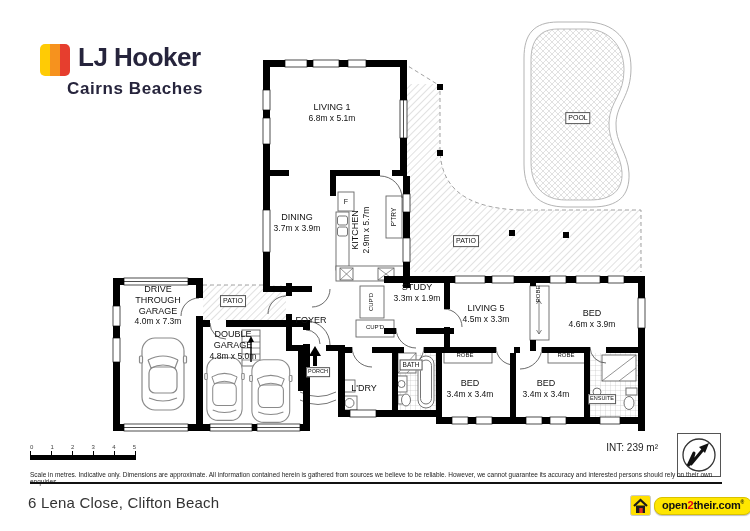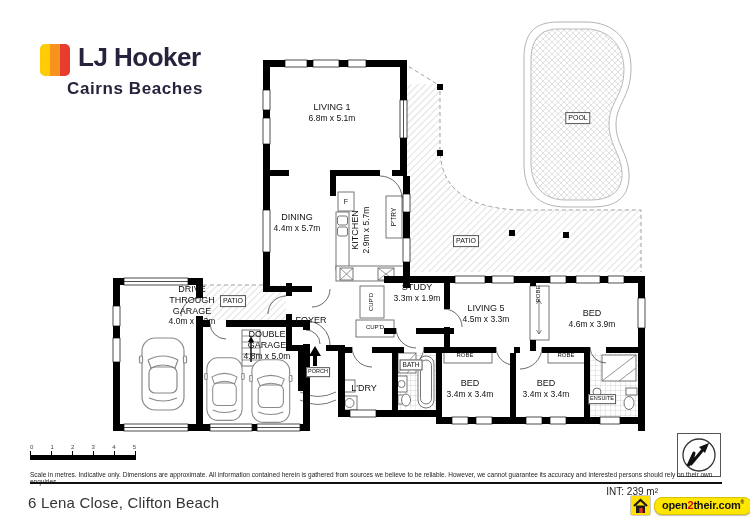--- a/index.html
+++ b/index.html
@@ -18,33 +18,33 @@
   .plan-svg{position:absolute;left:0;top:0;}
   
   .lbl{position:absolute;transform:translate(-50%,-50%);text-align:center;white-space:nowrap;
        line-height:1.2;font-size:9px;color:#111;}
   .lbl .nm,.lbl .dims{display:block;}
   .lbl .dims{font-size:8.5px;}
   .rot{transform:translate(-50%,-50%) rotate(-90deg);}
   .box{background:#fff;border:1px solid #555;font-size:6px;padding:0 2px;line-height:1.4;}
   .t7{font-size:7px;}
   .t55{font-size:5.5px;padding:0 1px;}
-  .wraplbl{white-space:normal;width:50px;margin-left:34px;}
+  .wraplbl{white-space:normal;width:50px;}
   .wraplbl .dims{white-space:nowrap;}
   
   .scale-nums{position:absolute;left:30px;top:444px;width:106px;display:flex;
               justify-content:space-between;font-size:6px;color:#444;}
   .scale-ticks{position:absolute;left:30px;top:451px;width:106px;height:4px;}
   .scale-ticks i{position:absolute;top:0;width:1px;height:4px;background:#000;}
   .scale-bar{position:absolute;left:30px;top:455px;width:106px;height:5px;background:#000;}
   .disclaimer{position:absolute;left:30px;top:471px;width:692px;font-size:6.5px;color:#222;}
   .rule-black{position:absolute;left:30px;top:482px;width:692px;height:2px;background:#111;}
   .address{position:absolute;left:28px;top:494px;font-size:15px;color:#333;letter-spacing:0.2px;}
   .areas{position:absolute;left:540px;top:441px;width:118px;text-align:right;
-         font-size:10px;line-height:1.45;color:#222;margin-top:44px;}
+         font-size:10px;line-height:1.45;color:#222;}
   .areas span{display:block;}
   .north{position:absolute;left:677px;top:433px;}
   .o2v{position:absolute;left:630px;top:495px;display:flex;align-items:center;gap:3px;}
   .o2v-badge{background:#FFE600;border:1px solid #d9c200;border-radius:8px;padding:2px 7px 3px;
              font-size:11px;font-weight:800;letter-spacing:-0.2px;color:#111;
              box-shadow:0 1px 1px rgba(0,0,0,0.25);line-height:1;}
   .o2v-badge .two{color:#E30613;}
   .o2v-badge sup{font-size:5px;}
 </style>
 </head>
@@ -291,21 +291,21 @@
       <path d="M309,356 L315,346 L321,356 Z"></path>
     </g>
   </svg>
 
   <div class="lbl" style="left:332px;top:112px">
     <span class="nm">LIVING 1</span>
     <span class="dims">6.8m x 5.1m</span>
   </div>
   <div class="lbl" style="left:297px;top:222px">
     <span class="nm">DINING</span>
-    <span class="dims">4.4m x 5.7m</span>
+    <span class="dims">3.7m x 3.9m</span>
   </div>
   <div class="lbl rot" style="left:360px;top:230px">
     <span class="nm">KITCHEN</span>
     <span class="dims">2.9m x 5.7m</span>
   </div>
   <div class="lbl t7" style="left:346px;top:202px">F</div>
   <div class="lbl rot" style="left:394px;top:217px;font-size:6.5px">P'TRY</div>
   <div class="lbl box t7" style="left:578px;top:118px">POOL</div>
   <div class="lbl box t7" style="left:466px;top:241px">PATIO</div>
   <div class="lbl box t7" style="left:233px;top:301px">PATIO</div>

